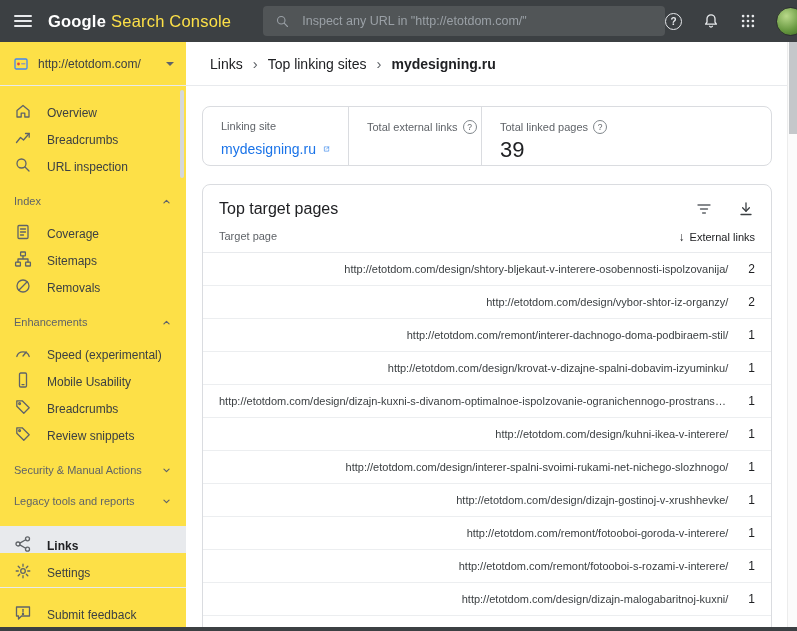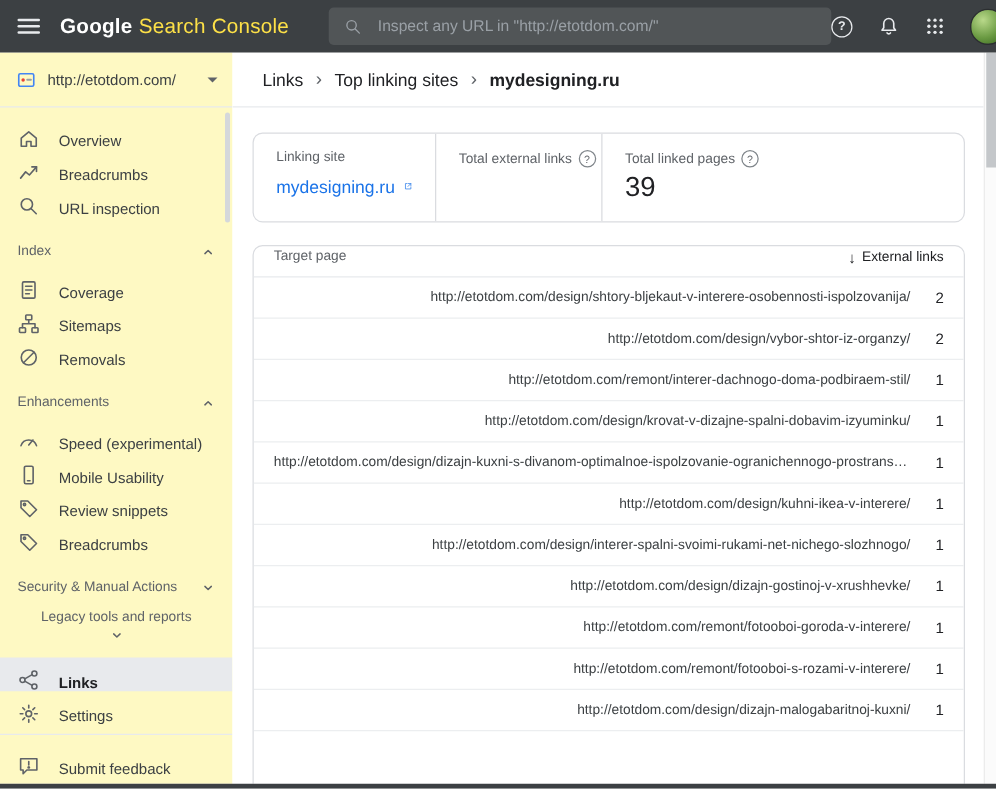--- a/index.html
+++ b/index.html
@@ -21,51 +21,51 @@
   .search-pill input::placeholder{color:#9aa0a6;}
   .header-right{margin-left:auto;display:flex;align-items:center;gap:20px;}
   .icon-btn{display:flex;align-items:center;justify-content:center;cursor:pointer;}
   .help-circle{width:15px;height:15px;border:1.5px solid #e8eaed;border-radius:50%;color:#e8eaed;
                font-size:10px;display:flex;align-items:center;justify-content:center;font-weight:700;}
   .avatar{width:27px;height:27px;border-radius:50%;flex:none;margin-right:-8px;cursor:pointer;
           background:radial-gradient(circle at 35% 30%,#b9d98a,#6a9a42 55%,#3c6b22 95%);
           border:1px solid #2b2e30;}
 
   
-  .sidebar{position:absolute;top:42px;left:0;width:186px;height:585px;background:#fef9c3;overflow:hidden;}
+  .sidebar{position:absolute;top:42px;left:0;width:186px;height:585px;background:#fde047;overflow:hidden;}
   .property{height:44px;display:flex;align-items:center;gap:8px;padding:0 12px;box-sizing:border-box;
             border-bottom:1px solid #e8eaed;cursor:pointer;}
   .prop-text{font-size:12px;color:#3c4043;flex:1;white-space:nowrap;overflow:hidden;}
   .caret-down{width:0;height:0;border-left:4px solid transparent;border-right:4px solid transparent;
               border-top:4.5px solid #5f6368;}
   .nav{padding-top:7px;}
   .nav-item{height:27px;display:flex;align-items:flex-end;gap:15px;padding:0 14px;font-size:12px;
             color:#3c4043;cursor:pointer;white-space:nowrap;}
   .nav-item.selected{background:#e8eaed;color:#202124;font-weight:700;}
   .nicon{width:18px;height:18px;flex:none;display:flex;align-items:center;justify-content:center;}
   .nav-section{height:26px;display:flex;align-items:center;justify-content:space-between;
                padding:0 14px;font-size:11px;color:#5f6368;cursor:pointer;margin-top:14px;white-space:nowrap;}
-  .nav-section.tight{margin-top:5px;flex-direction:column;}
+  .nav-section.tight{margin-top:5px;}
   .nav-gap{margin-top:12px;}
   .nav-divider{height:1px;background:#e8eaed;margin:7px 0;}
   .sidebar-thumb{position:absolute;top:48px;right:2px;width:4px;height:88px;background:#d5d8db;border-radius:2px;cursor:pointer;}
   svg.ic{stroke:#5f6368;fill:none;stroke-width:1.3;stroke-linecap:round;stroke-linejoin:round;}
   svg.ic-w{stroke:#e8eaed;fill:none;stroke-width:1.3;stroke-linecap:round;stroke-linejoin:round;}
   svg.ic-b{stroke:#1a73e8;fill:none;stroke-width:1.4;stroke-linecap:round;stroke-linejoin:round;}
 
   
   .main{position:absolute;top:42px;left:186px;width:601px;height:585px;background:#fff;overflow:hidden;}
   .breadcrumb-bar{height:44px;border-bottom:1px solid #e8eaed;display:flex;align-items:center;
                   padding:0 24px;box-sizing:border-box;font-size:14px;color:#202124;gap:10px;white-space:nowrap;}
   .bc-link{cursor:pointer;}
   .bc-sep{color:#5f6368;font-size:15px;}
   .bc-current{font-weight:700;}
   .content{padding:20px 16px 0 16px;}
 
-  .stat-card{width:570px;height:72px;border:1px solid #dadce0;border-radius:8px;display:flex;
+  .stat-card{width:570px;height:60px;border:1px solid #dadce0;border-radius:8px;display:flex;
              box-sizing:border-box;overflow:hidden;}
   .stat-cell{padding:13px 18px;box-sizing:border-box;}
   .stat-cell.c1{width:145px;}
   .stat-cell.c2{width:133px;}
   .stat-cell.c3{flex:1;}
   .stat-cell + .stat-cell{border-left:1px solid #dadce0;}
   .stat-label{font-size:11px;color:#5f6368;display:flex;align-items:center;gap:5px;white-space:nowrap;}
   .stat-link{margin-top:9px;font-size:14px;color:#1a73e8;display:flex;align-items:center;gap:7px;cursor:pointer;}
   .stat-num{margin-top:3px;font-size:22px;color:#202124;}
   .help-dot{width:12px;height:12px;border:1px solid #80868b;border-radius:50%;font-size:8.5px;color:#5f6368;
@@ -242,30 +242,30 @@
         </span>
       <span>Mobile Usability</span>
     </div>
     <div class="nav-item">
       <span class="nicon">
           <svg class="ic" width="18" height="18" viewBox="0 0 18 18">
             <path d="M2.8 2.8 h5.4 l7 7 -5.4 5.4 -7-7 z"></path>
             <circle cx="5.6" cy="5.6" r="0.9"></circle>
           </svg>
         </span>
-      <span>Review snippets</span>
+      <span>Breadcrumbs</span>
     </div>
     <div class="nav-item">
       <span class="nicon">
           <svg class="ic" width="18" height="18" viewBox="0 0 18 18">
             <path d="M2.8 2.8 h5.4 l7 7 -5.4 5.4 -7-7 z"></path>
             <circle cx="5.6" cy="5.6" r="0.9"></circle>
           </svg>
         </span>
-      <span>Breadcrumbs</span>
+      <span>Review snippets</span>
     </div>
 
     <div class="nav-section">
       <span>Security &amp; Manual Actions</span>
       <svg class="ic" width="11" height="11" viewBox="0 0 12 12">
           <polyline points="3.2,4.5 6,7.2 8.8,4.5"></polyline>
         </svg>
     </div>
     <div class="nav-section tight">
       <span>Legacy tools and reports</span>
@@ -354,20 +354,39 @@
       <div class="stat-cell c3">
         <div class="stat-label">
           <span>Total linked pages</span>
           <span class="help-dot">?</span>
         </div>
         <div class="stat-num">39</div>
       </div>
     </div>
 
     <div class="table-card">
+      <div class="table-head">
+        <span class="table-title">Top target pages</span>
+        <span class="table-actions">
+          <span class="icon-btn">
+            <svg class="ic" width="18" height="18" viewBox="0 0 18 18">
+                <line x1="3" y1="5" x2="15" y2="5"></line>
+                <line x1="5.5" y1="9" x2="12.5" y2="9"></line>
+                <line x1="7.6" y1="13" x2="10.4" y2="13"></line>
+              </svg>
+          </span>
+          <span class="icon-btn">
+            <svg class="ic" width="18" height="18" viewBox="0 0 18 18" style="stroke:#3c4043">
+                <line x1="9" y1="3" x2="9" y2="11"></line>
+                <polyline points="5.6,7.8 9,11.3 12.4,7.8"></polyline>
+                <line x1="4" y1="14.5" x2="14" y2="14.5"></line>
+              </svg>
+          </span>
+        </span>
+      </div>
       <div class="col-head">
         <span>Target page</span>
         <span class="col-right">
           <span class="sort-arrow">↓</span>
           <span>External links</span>
         </span>
       </div>
 
       <div class="row">
           <span class="row-url">http://etotdom.com/design/shtory-bljekaut-v-interere-osobennosti-ispolzovanija/</span>

